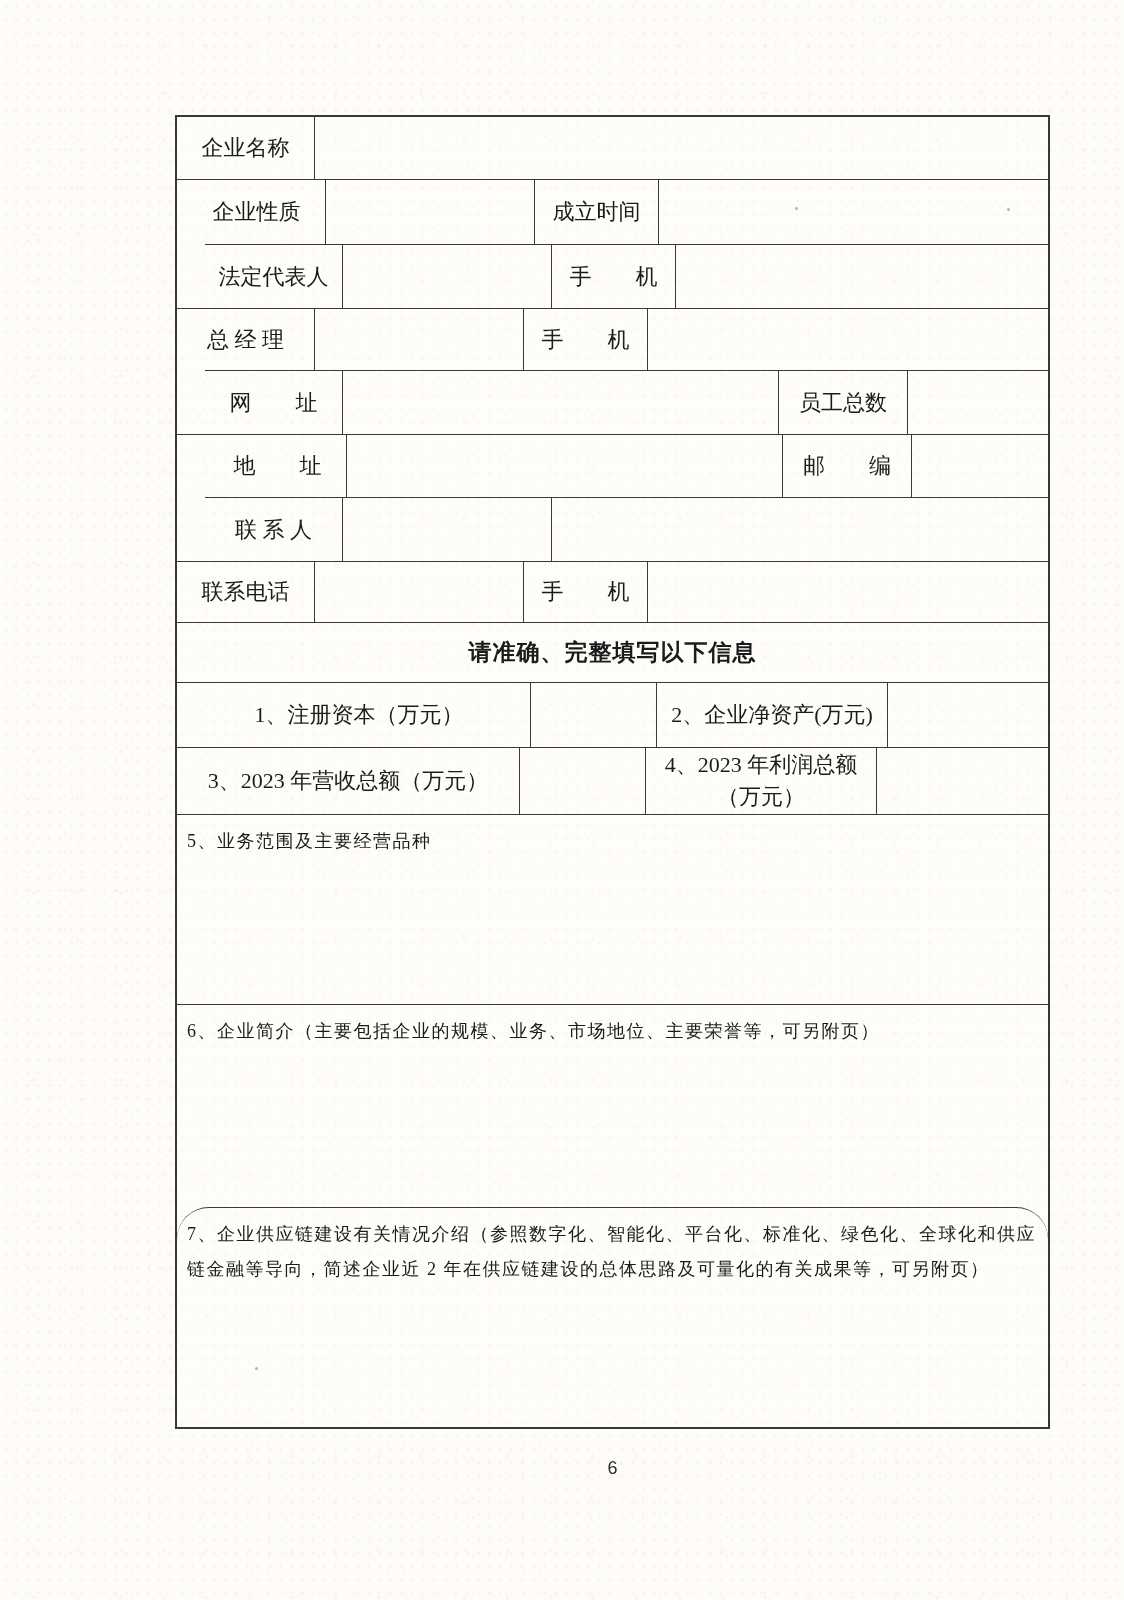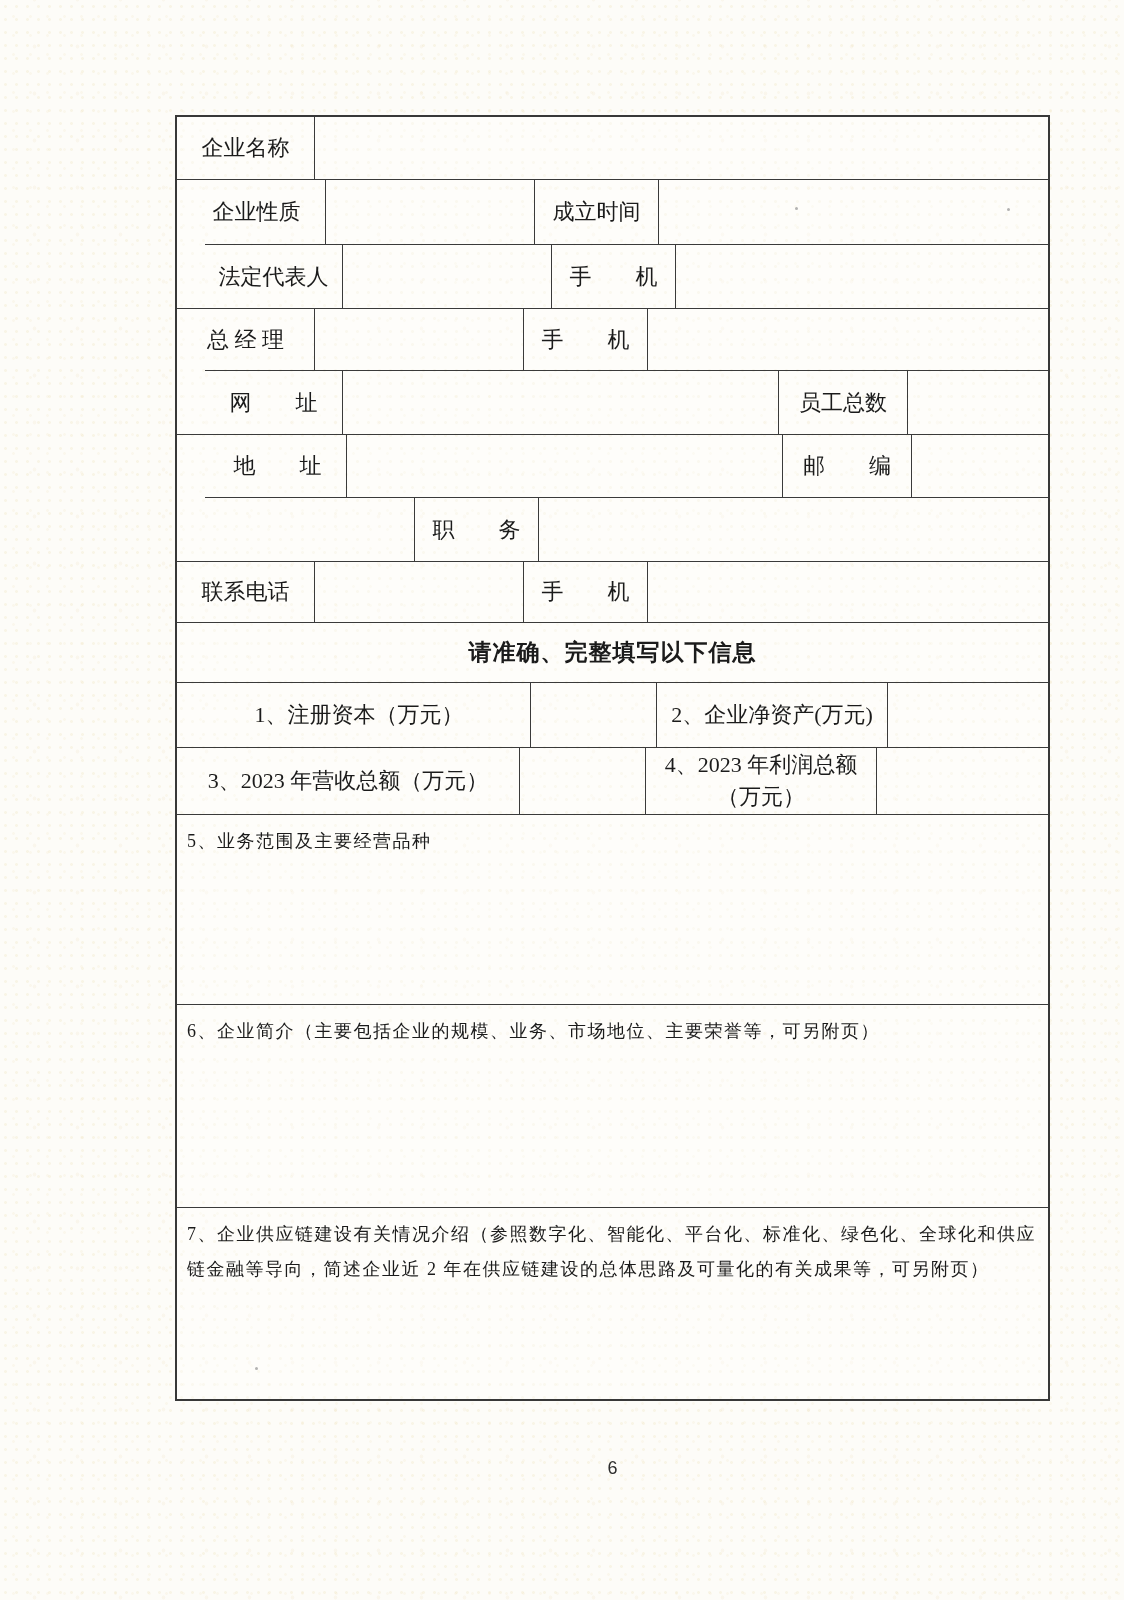--- a/index.html
+++ b/index.html
@@ -33,21 +33,21 @@
   .w137{width:137px;flex:none;}
   .w209{width:209px;flex:none;}
   .w124{width:124px;flex:none;}
   .w436{width:436px;flex:none;}
   .w129{width:129px;flex:none;}
   .w342{width:342px;flex:none;}
   .w126{width:126px;flex:none;}
   .w231{width:231px;flex:none;}
   .h62{height:62px;} .h65{height:65px;padding-left:11px;} .h64{height:64px;margin-left:28px;} .h63{height:63px;padding-left:32px;}
   .h61{height:61px;} .h60{height:60px;} .h67{height:67px;}
-  .h190{height:190px;} .h203{height:203px;} .h220{height:192px;}
+  .h190{height:190px;} .h203{height:203px;} .h220{height:220px;border-radius:32px;}
   .notice{justify-content:center;align-items:center;font-weight:bold;font-size:23px;
           font-family:"Liberation Serif","DejaVu Serif",serif;letter-spacing:1px;}
   .sec{display:block;}
   .secText{
     font-size:18px;line-height:35px;letter-spacing:1.5px;
     padding:9px 12px 0 10px;text-align:justify;
   }
   .pageNum{
     position:absolute;left:175px;top:1458px;width:875px;
     text-align:center;font-size:18px;
@@ -96,22 +96,22 @@
     </div>
 
     <div class="row h63">
       <div class="cell lbl w137">地　　址</div>
       <div class="cell w436"></div>
       <div class="cell lbl w129">邮　　编</div>
       <div class="cell val"></div>
     </div>
 
     <div class="row h64">
+      <div class="cell lbl w137">联 系 人</div>
       <div class="cell w209"></div>
-      <div class="cell lbl w124">职　　务</div>
       <div class="cell val"></div>
     </div>
 
     <div class="row h61">
       <div class="cell lbl w137">联系电话</div>
       <div class="cell w209"></div>
       <div class="cell lbl w124">手　　机</div>
       <div class="cell val"></div>
     </div>
 

